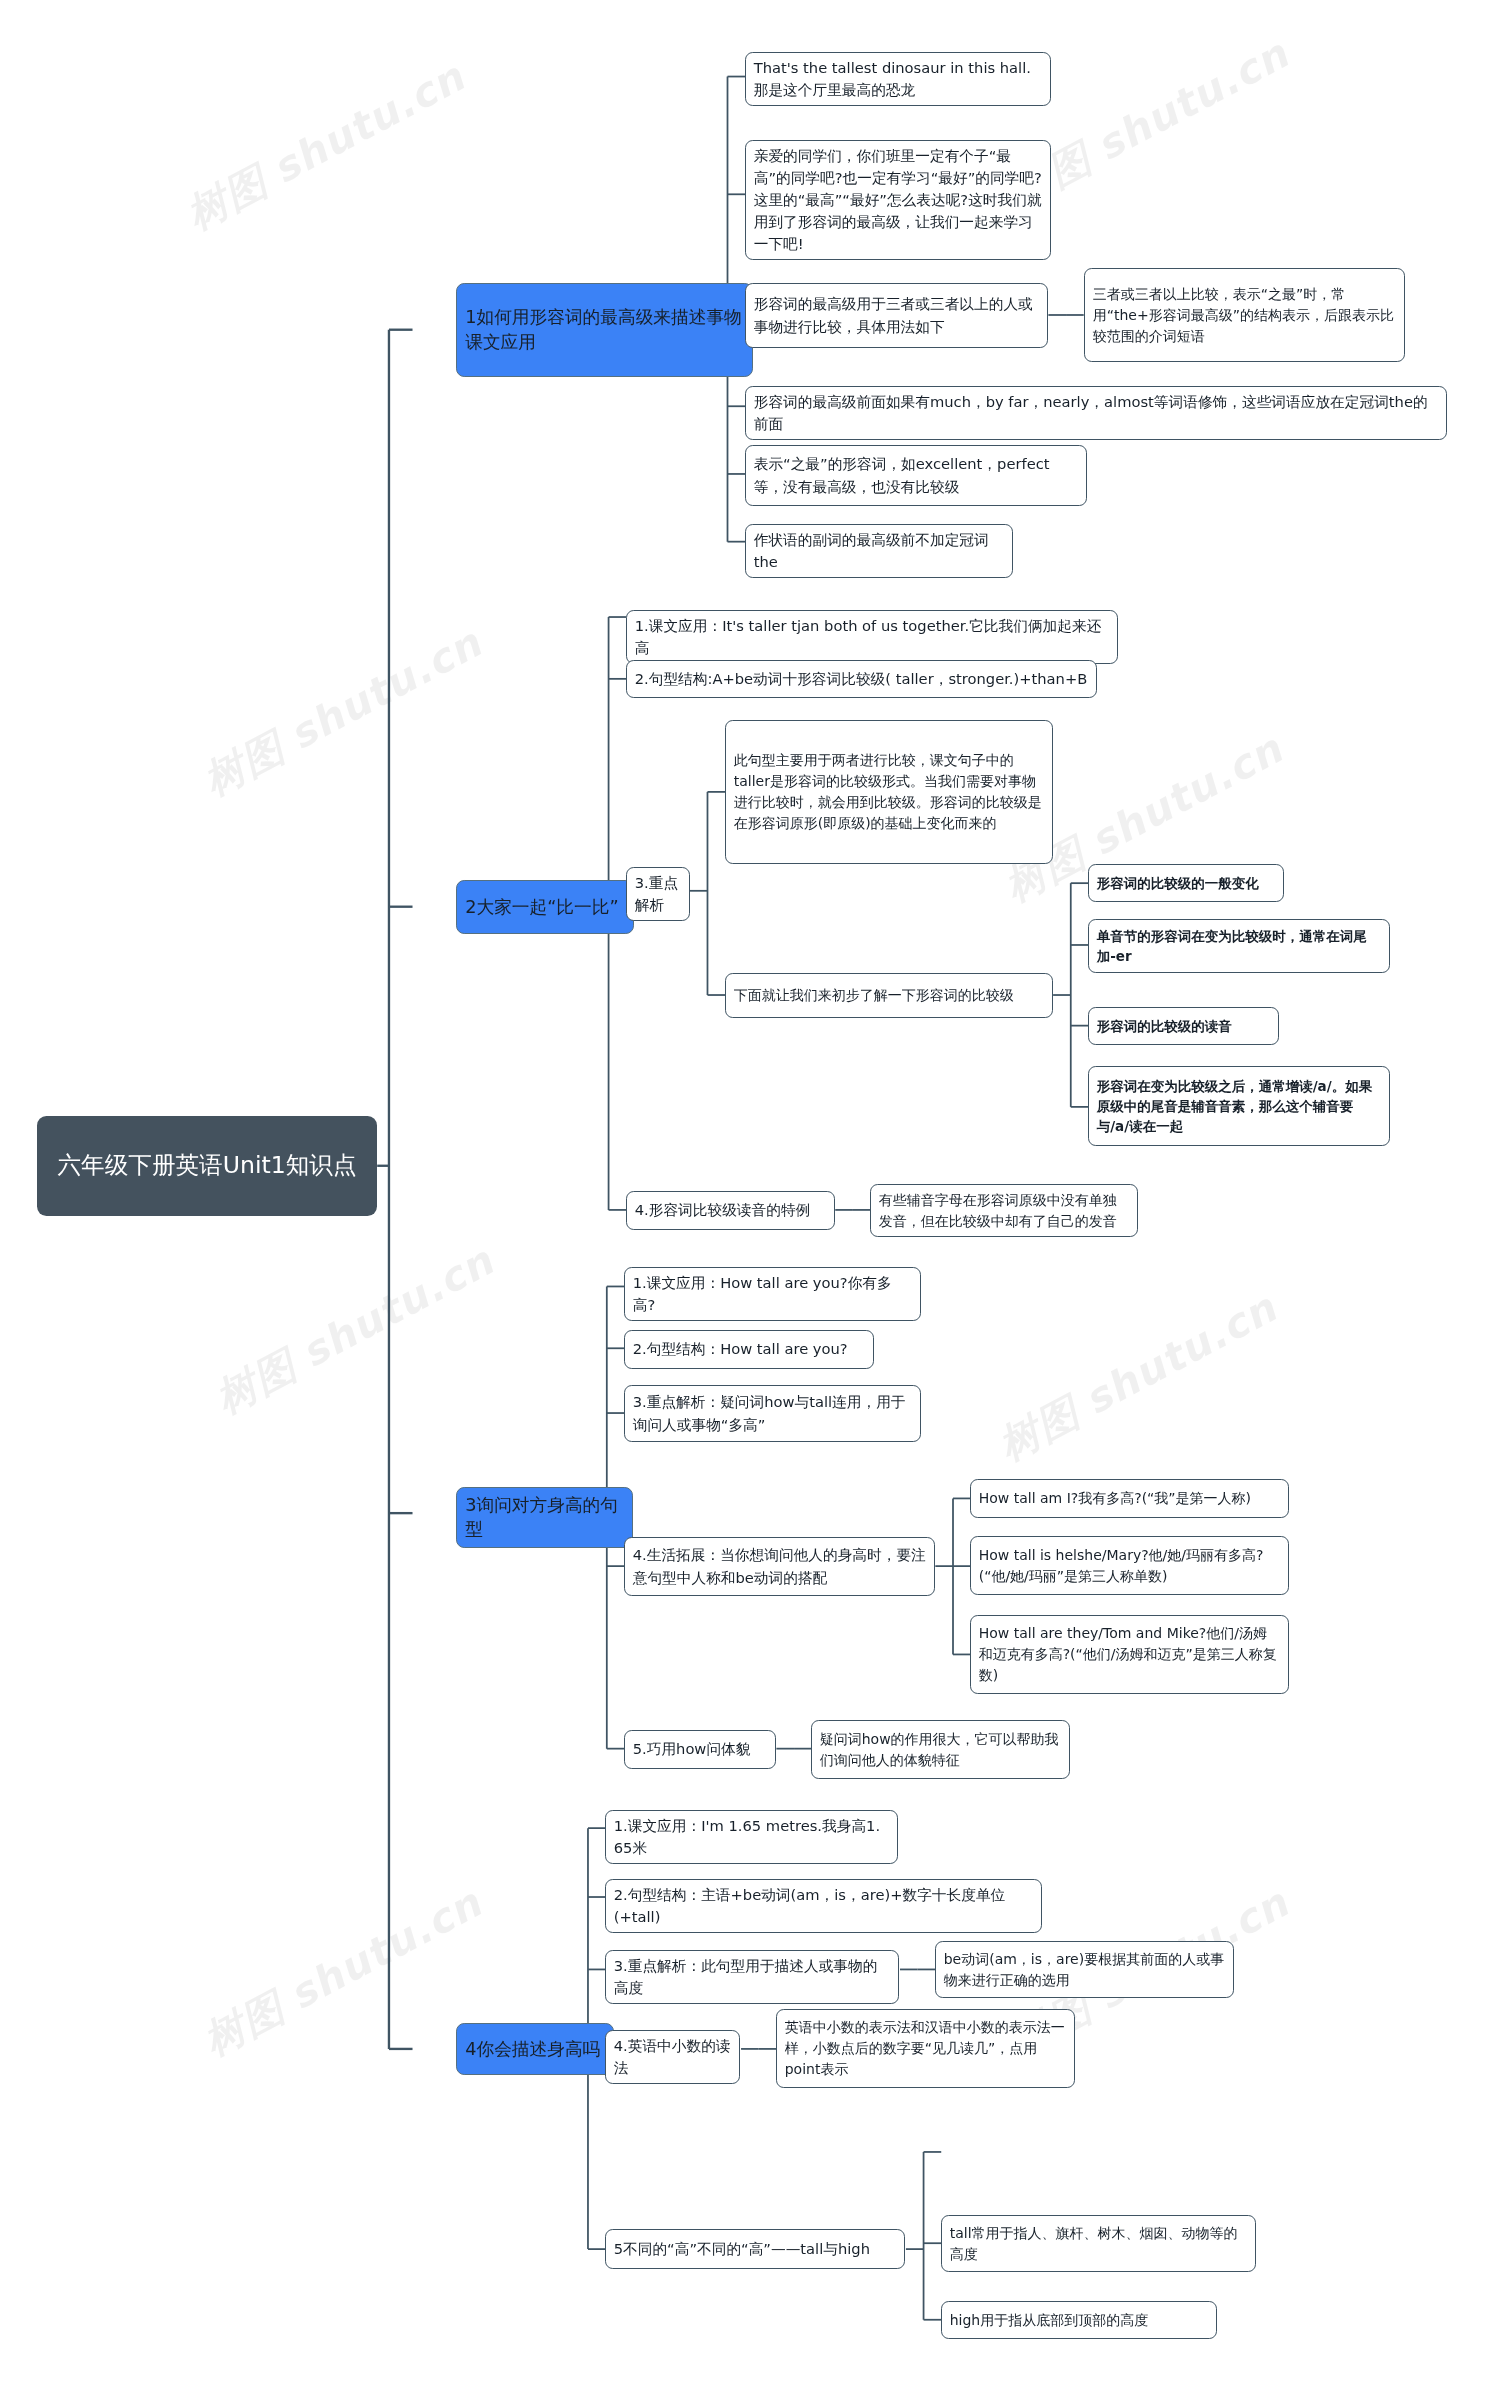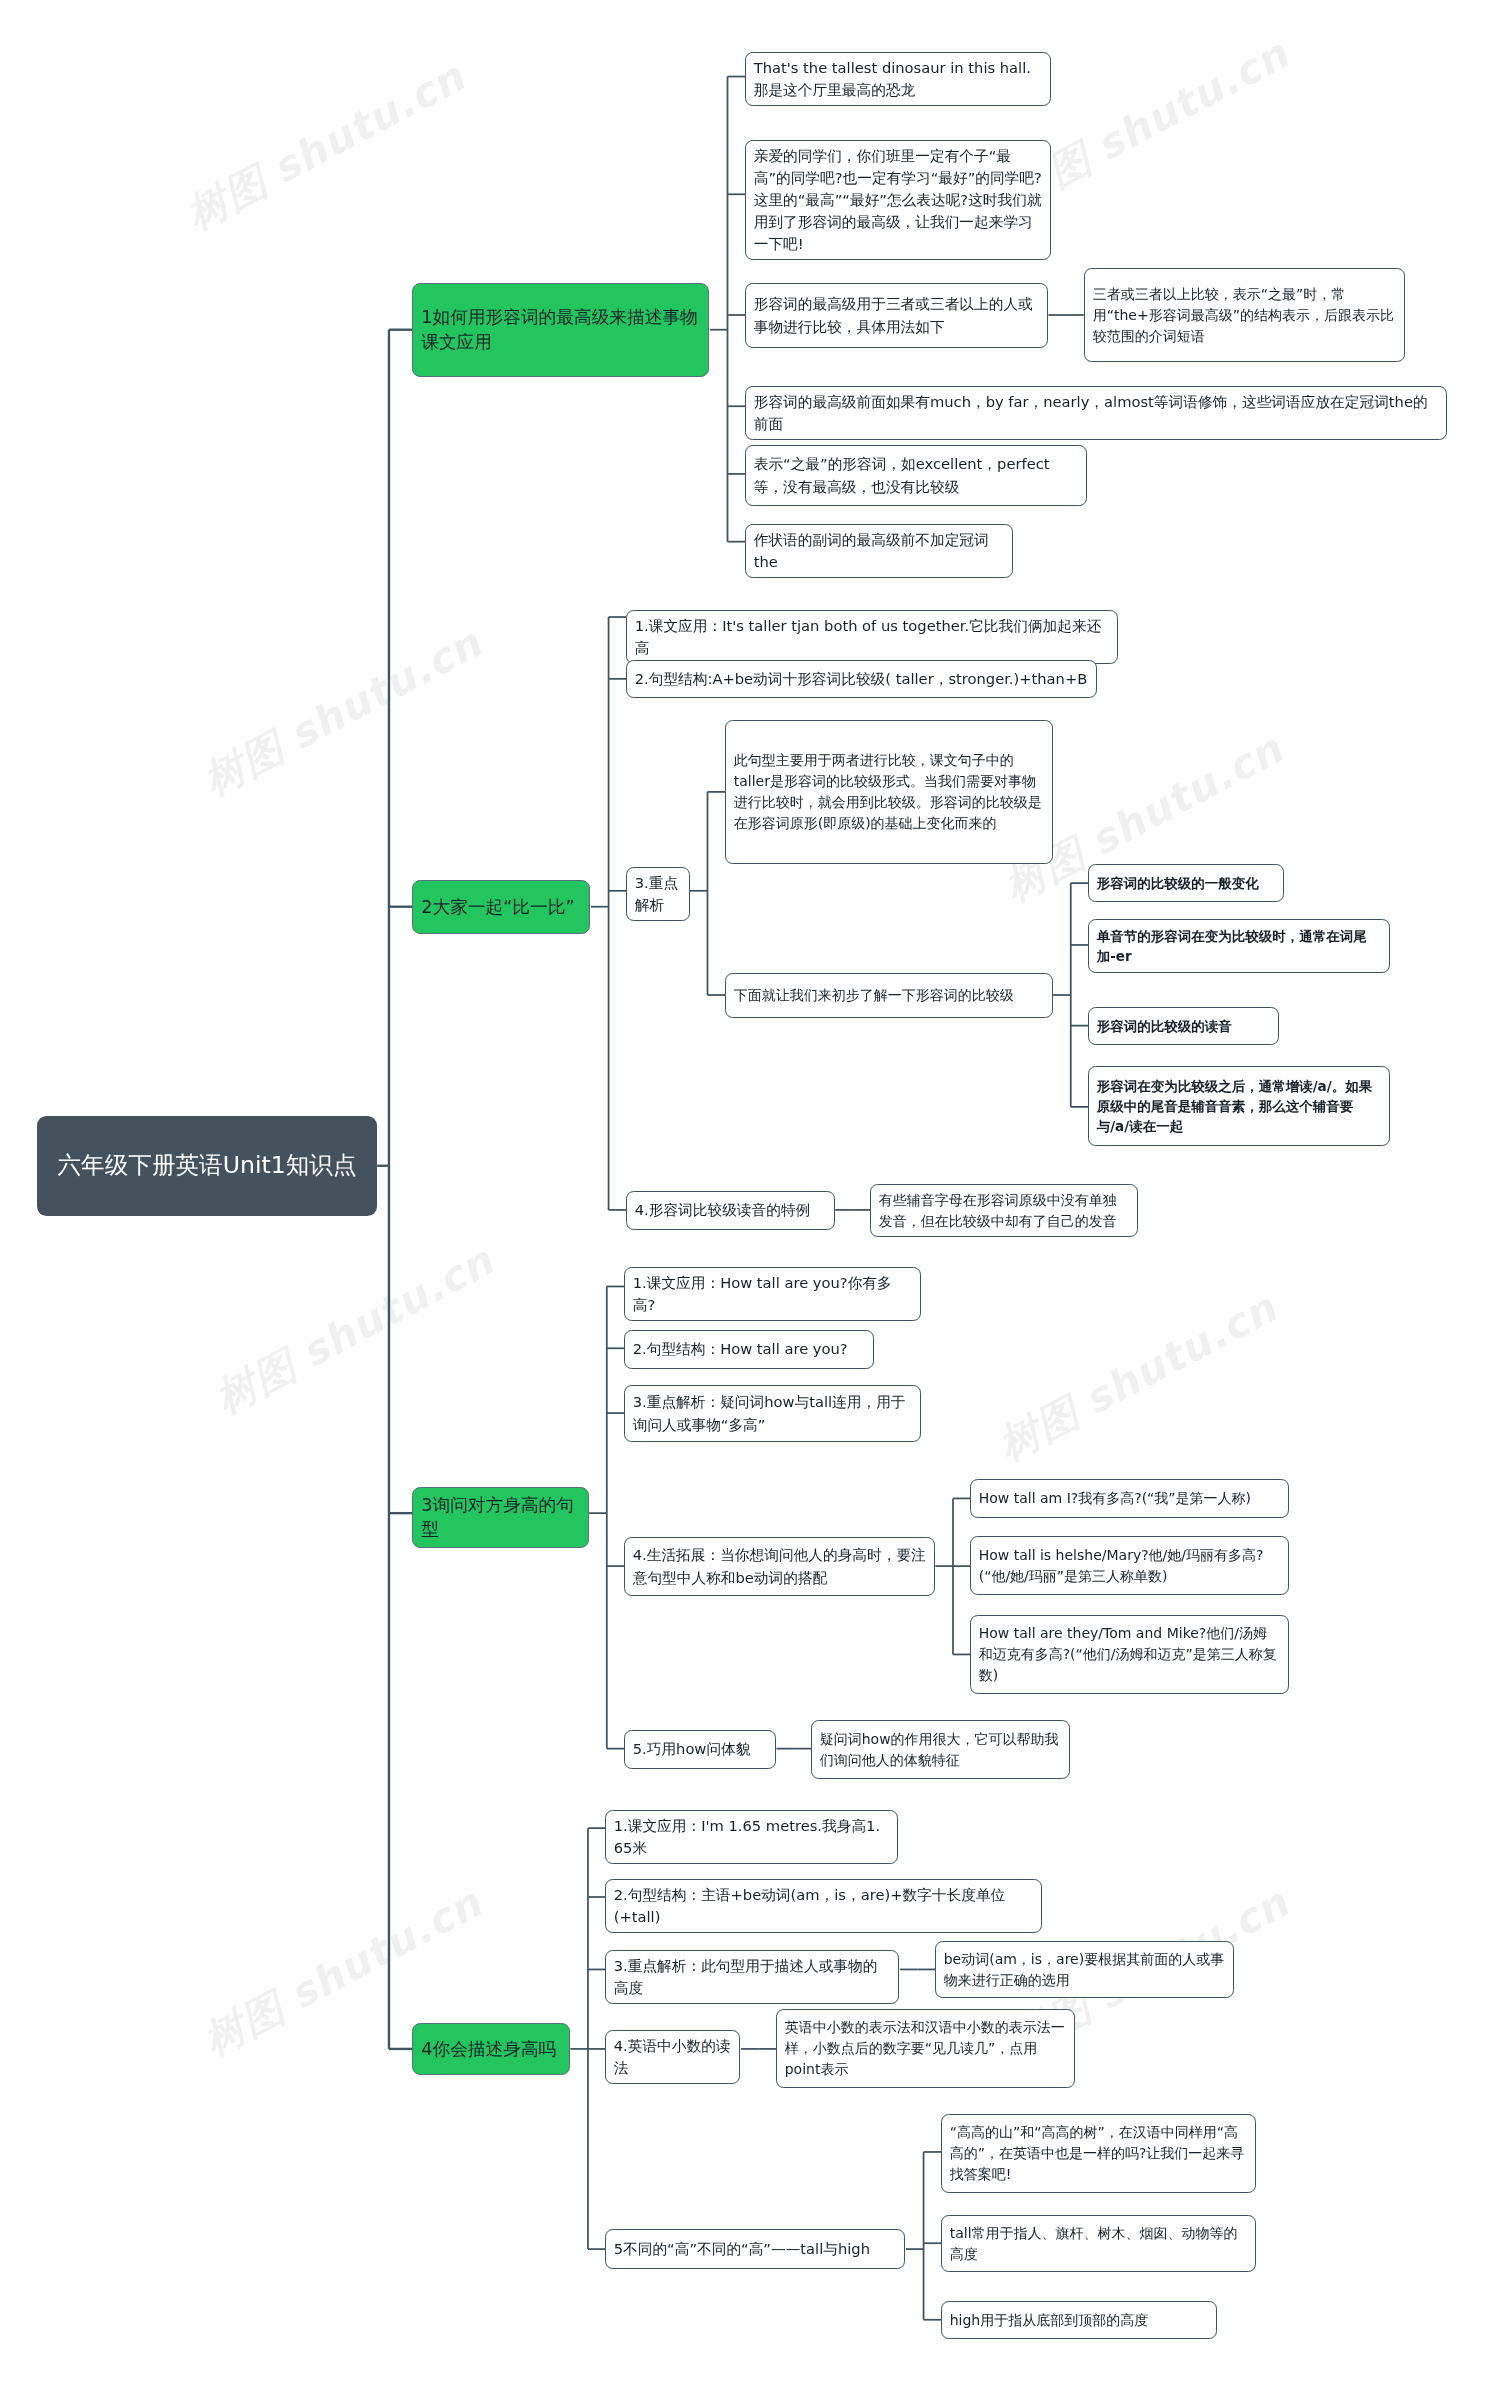--- a/index.html
+++ b/index.html
@@ -61,26 +61,27 @@
     border:none;
     border-radius:9.4px;
     color:#ffffff;
     font-size:23.6px;
     text-align:center;
     justify-content:center;
     padding:5.9px 10.6px;
     line-height:1.35;
   }
   .lvl1{
-    background:#22c55e;
+    background:#3b82f6;
     border:1.2px solid #56707f;
     border-radius:8.2px;
     font-size:17.7px;
     padding:4.7px 8.2px;
     line-height:1.4;
+    margin-left:44px;
   }
   .lvl2{
     border-radius:7.7px;
     font-size:14.7px;
     padding:4.1px 7.7px;
   }
   .lvl3{
     border-radius:7.7px;
     font-size:14px;
     padding:4.1px 7.7px;
@@ -337,23 +338,20 @@
   </div>
 
   <div class="node lvl3" style="left:776px; top:2009px; width:299px; min-height:79px;">
     <span>英语中小数的表示法和汉语中小数的表示法一样，小数点后的数字要“见几读几”，点用point表示</span>
   </div>
 
   <div class="node lvl2" style="left:605px; top:2229px; width:300px; min-height:40px;">
     <span>5不同的“高”不同的“高”——tall与high</span>
   </div>
 
-  <div class="node lvl3" style="left:941px; top:2114px; width:315px; min-height:79px;">
-    <span>“高高的山”和“高高的树”，在汉语中同样用“高高的”，在英语中也是一样的吗?让我们一起来寻找答案吧!</span>
-  </div>
 
   <div class="node lvl3" style="left:941px; top:2215px; width:315px; min-height:57px;">
     <span>tall常用于指人、旗杆、树木、烟囱、动物等的高度</span>
   </div>
 
   <div class="node lvl3" style="left:941px; top:2301px; width:276px; min-height:38px;">
     <span>high用于指从底部到顶部的高度</span>
   </div>
 
 </div>

